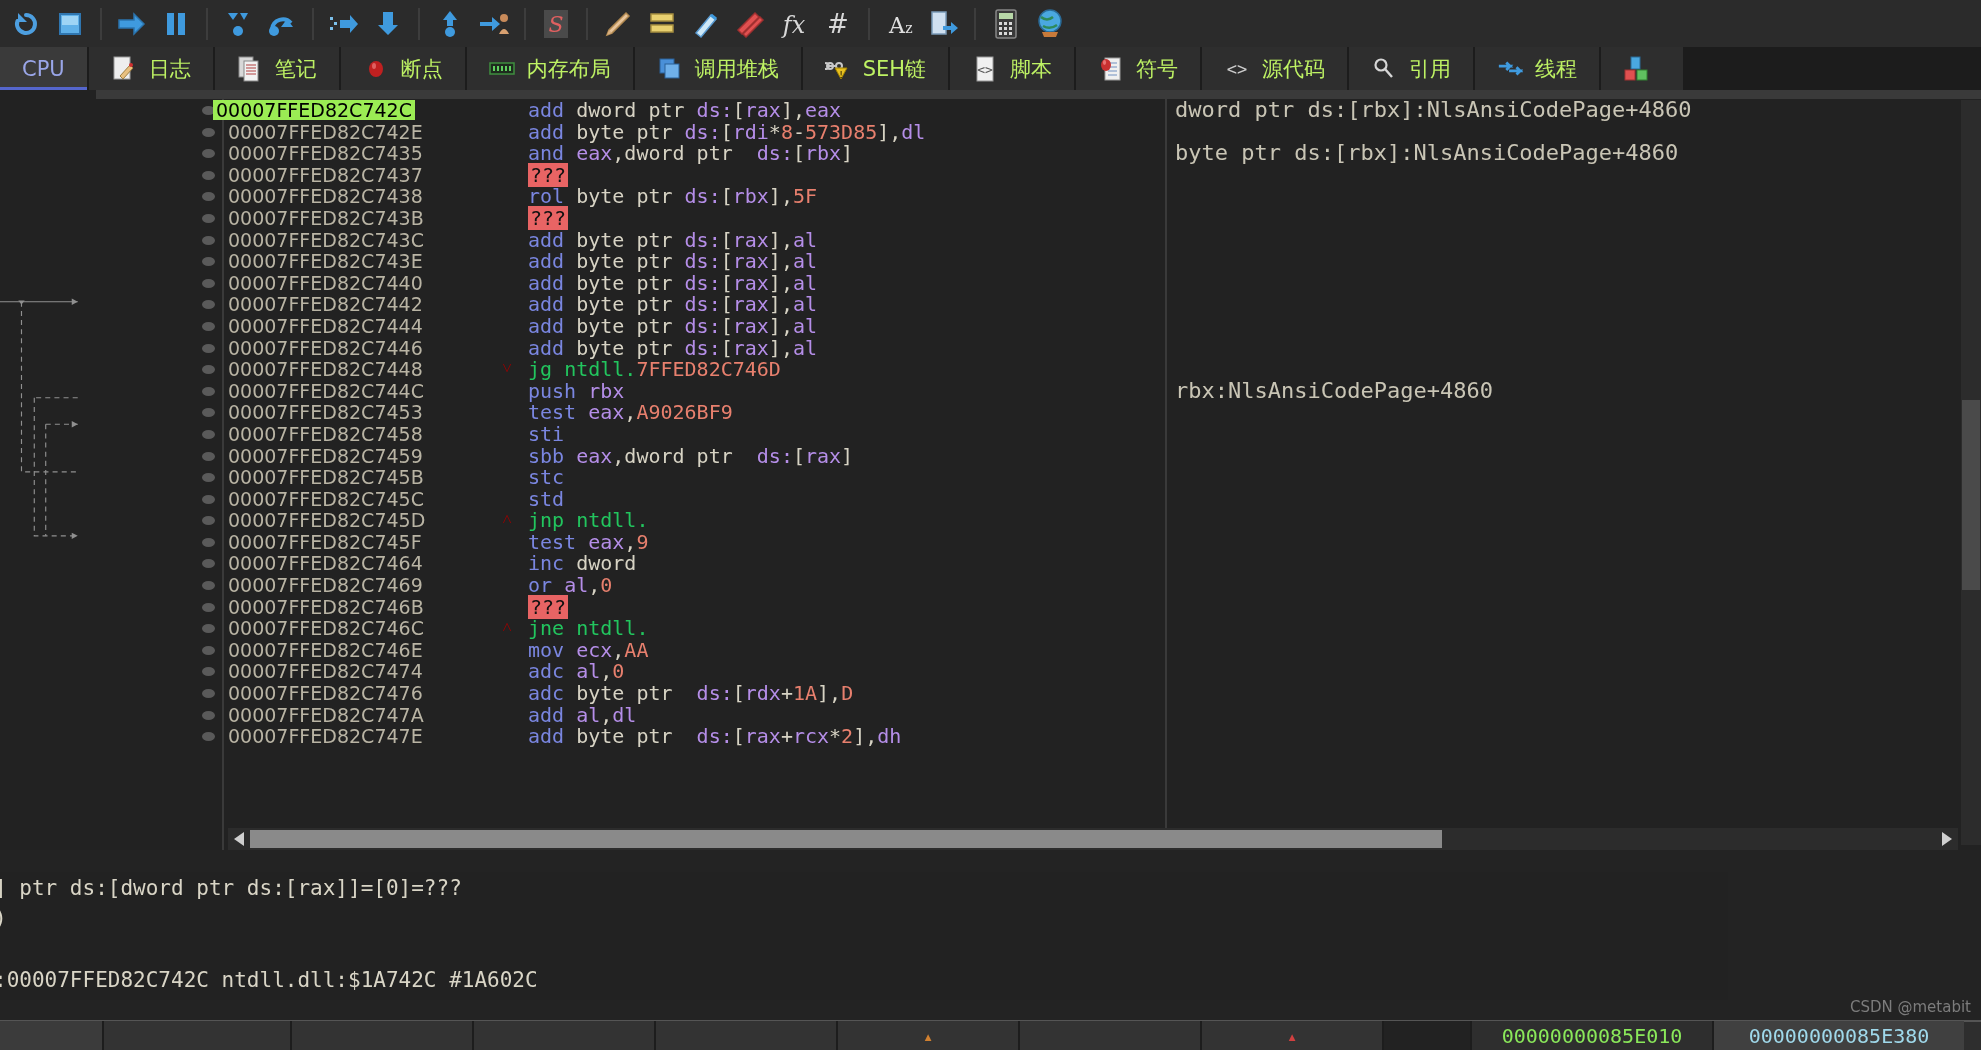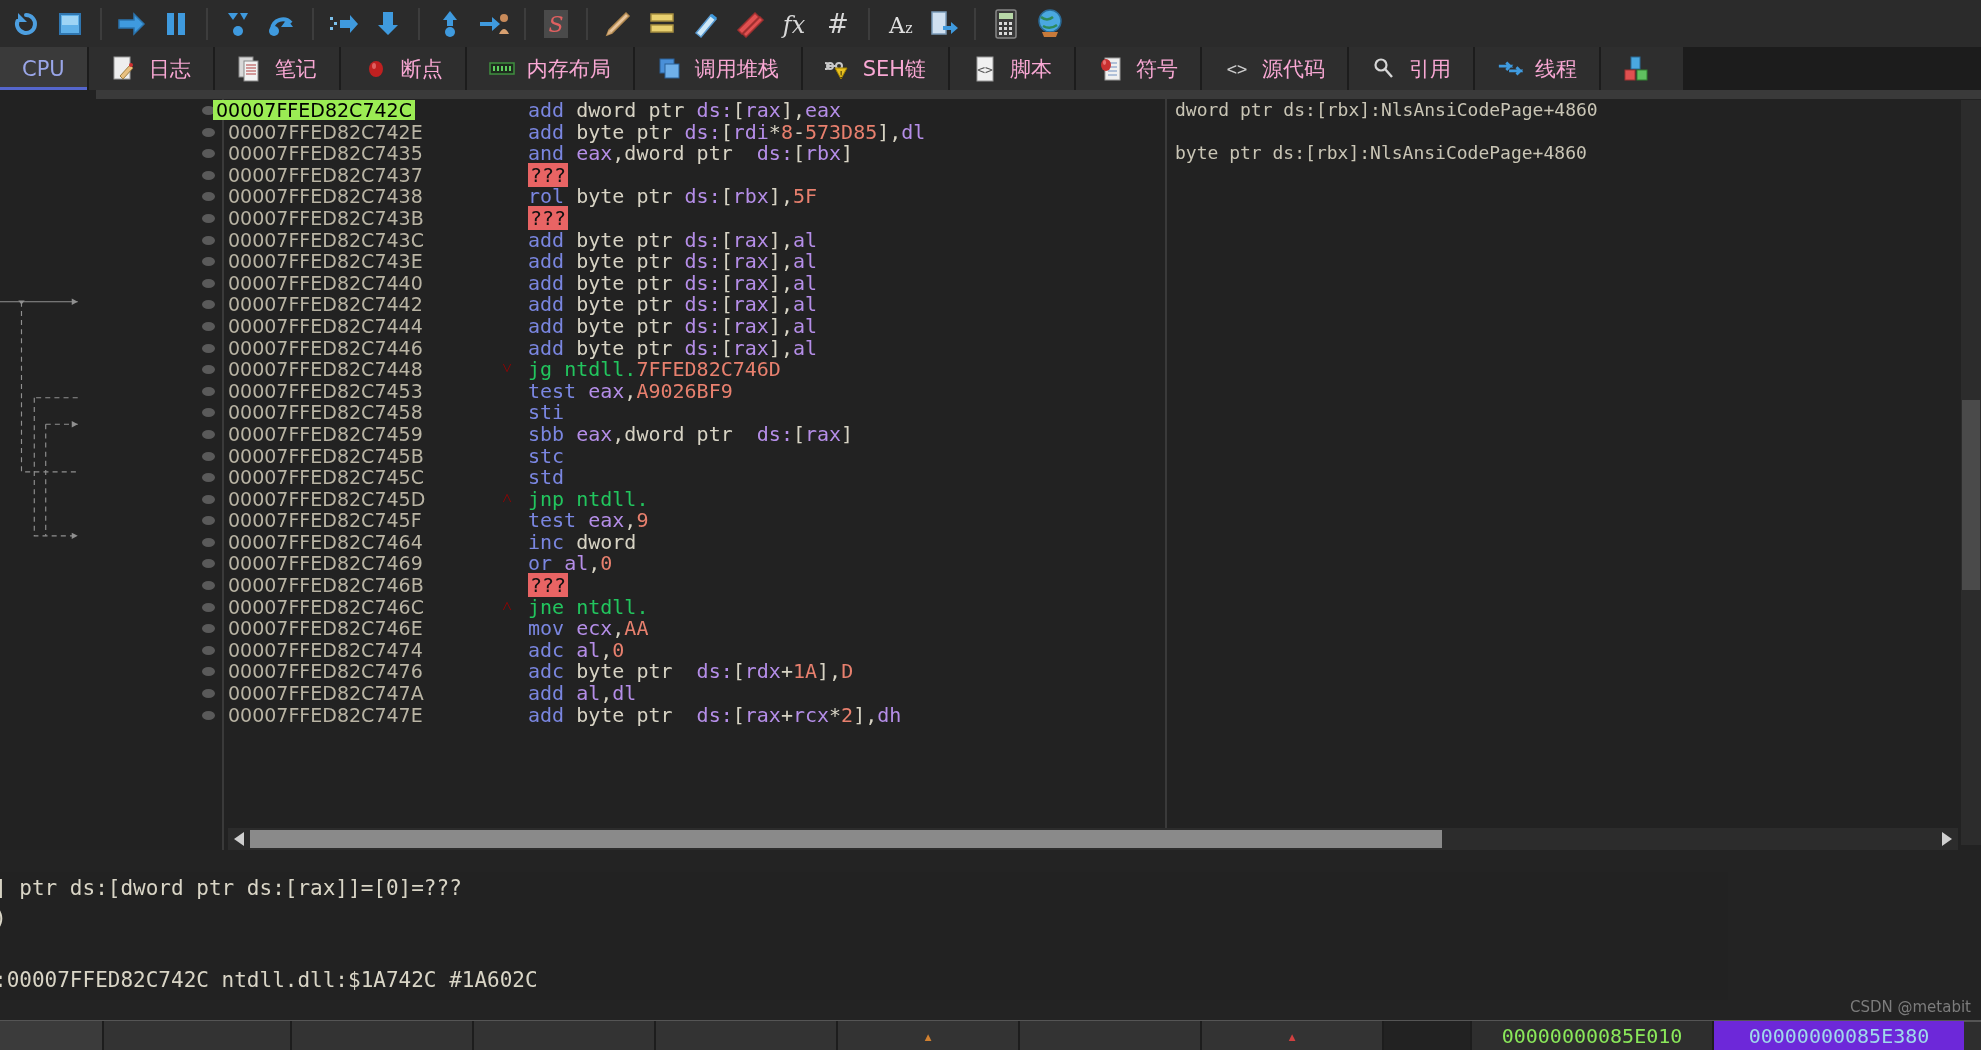--- a/index.html
+++ b/index.html
@@ -29,21 +29,21 @@
   .tabbar {
     position: absolute; top: 47px; left: 0; width: 1981px; height: 43px;
     background: #1c1c1c;
     display: flex; align-items: stretch;
   }
   .tab {
     display: flex; align-items: center; gap: 12px;
     padding: 0 22px;
     background: #2e2e2e;
     border-right: 2px solid #1c1c1c;
-    color: #f9a8d4;
+    color: #bef264;
     font-size: 21px;
     font-family: "DejaVu Sans", sans-serif;
     position: relative;
     white-space: nowrap;
   }
   .tab.active { background: #3a3a3a; color: #9aa6e8; }
   .tab.active::after {
     content:""; position:absolute; left:0; right:0; bottom:0; height:3px; background:#5566cc;
   }
   .tab .tico { width: 26px; height: 26px; display:flex; align-items:center; justify-content:center; flex:none;}
@@ -82,21 +82,21 @@
     position:absolute; left:492px; top:0px; width:30px; text-align:center;
     font-size:17px; color:#9a0000; font-family:"DejaVu Sans Mono", monospace; line-height:21px;
   }
   .mn {
     position:absolute; left:528px; top:1px;
     font-family:"DejaVu Sans Mono", monospace; font-size:20px; line-height:20px;
     white-space:pre;
   }
   .cmt {
     position:absolute; left:1175px; top:1px;
-    font-family:"DejaVu Sans Mono", monospace; font-size:18px; line-height:20px;
+    font-family:"DejaVu Sans Mono", monospace; font-size:22px; line-height:20px;
     color:#c9c5b5; white-space:pre;
   }
   
   .op     { color:#7a86e0; }
   .opj    { color:#22c55e; }
   .kw     { color:#d7d3c4; }
   .reg    { color:#b58ee8; }
   .num    { color:#e8806e; }
   .seg    { color:#b58ee8; }
   .brk    { color:#d7d3c4; }
@@ -547,20 +547,26 @@
           <div class="mn"><span class="op">add</span><span> </span><span class="kw">byte ptr </span><span class="seg">ds:</span><span class="brk">[</span><span class="reg">rax</span><span class="brk">]</span><span class="kw">,</span><span class="reg">al</span></div>
         </div>
         <div class="row">
           <div class="dot"></div>
           <div class="addr">00007FFED82C7448</div>
           <div class="jcell">˅</div>
           <div class="mn"><span class="opj">jg</span><span> </span><span class="opj">ntdll.</span><span class="sym">7FFED82C746D</span></div>
         </div>
         <div class="row">
           <div class="dot"></div>
+          <div class="addr">00007FFED82C744C</div>
+          <div class="mn"><span class="op">push</span><span> </span><span class="reg">rbx</span></div>
+          <div class="cmt">rbx:NlsAnsiCodePage+4860</div>
+        </div>
+        <div class="row">
+          <div class="dot"></div>
           <div class="addr">00007FFED82C7453</div>
           <div class="mn"><span class="op">test</span><span> </span><span class="reg">eax</span><span class="kw">,</span><span class="num">A9026BF9</span></div>
         </div>
         <div class="row">
           <div class="dot"></div>
           <div class="addr">00007FFED82C7458</div>
           <div class="mn"><span class="op">sti</span></div>
         </div>
         <div class="row">
           <div class="dot"></div>
@@ -670,20 +676,20 @@
     <div class="st-cell" style="width:182px;"></div>
     <div class="st-cell" style="width:182px;">
       <span style="color:#d08030;font-size:17px;">▴</span>
     </div>
     <div class="st-cell" style="width:182px;"></div>
     <div class="st-cell" style="width:182px;">
       <span style="color:#d04040;font-size:17px;">▴</span>
     </div>
     <div class="st-cell" style="width:88px;background:#222;"></div>
     <div class="st-cell st-green" style="width:242px;background:#2e2e2e;">00000000085E010</div>
-    <div class="st-cell st-cyan" style="width:250px;background:#6d28d9;border-right:none;">00000000085E380</div>
+    <div class="st-cell st-cyan" style="width:250px;background:#404040;border-right:none;">00000000085E380</div>
   </div>
 
   <div class="dlg-wrap">
     
   </div>
 
 </div>
 
 </body></html>

